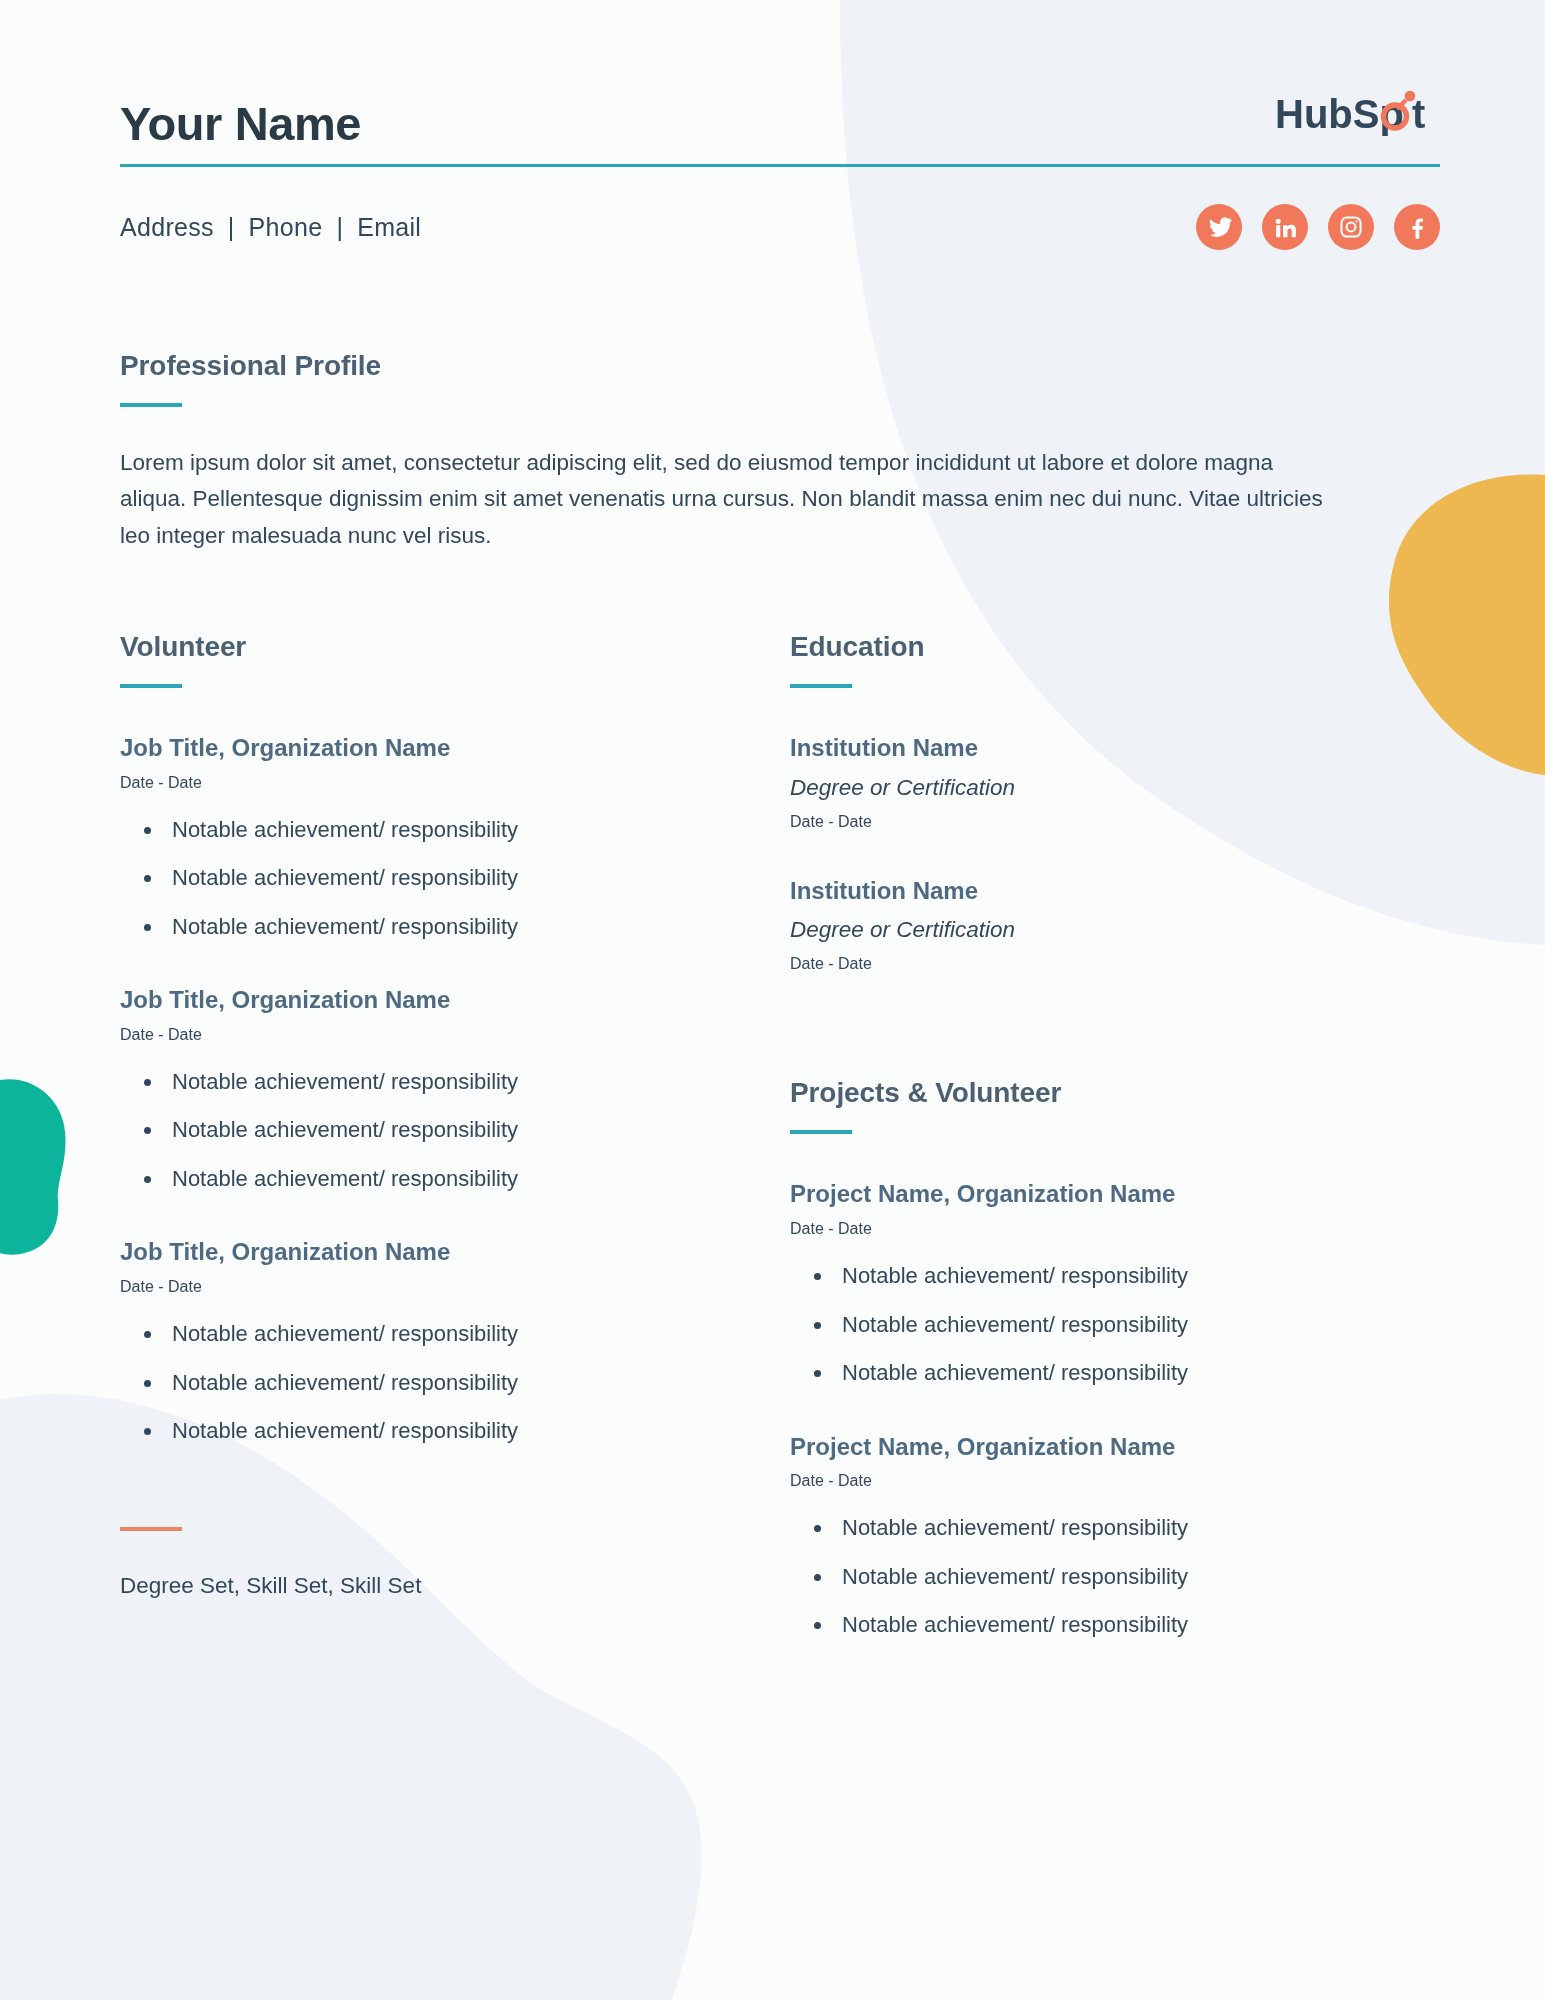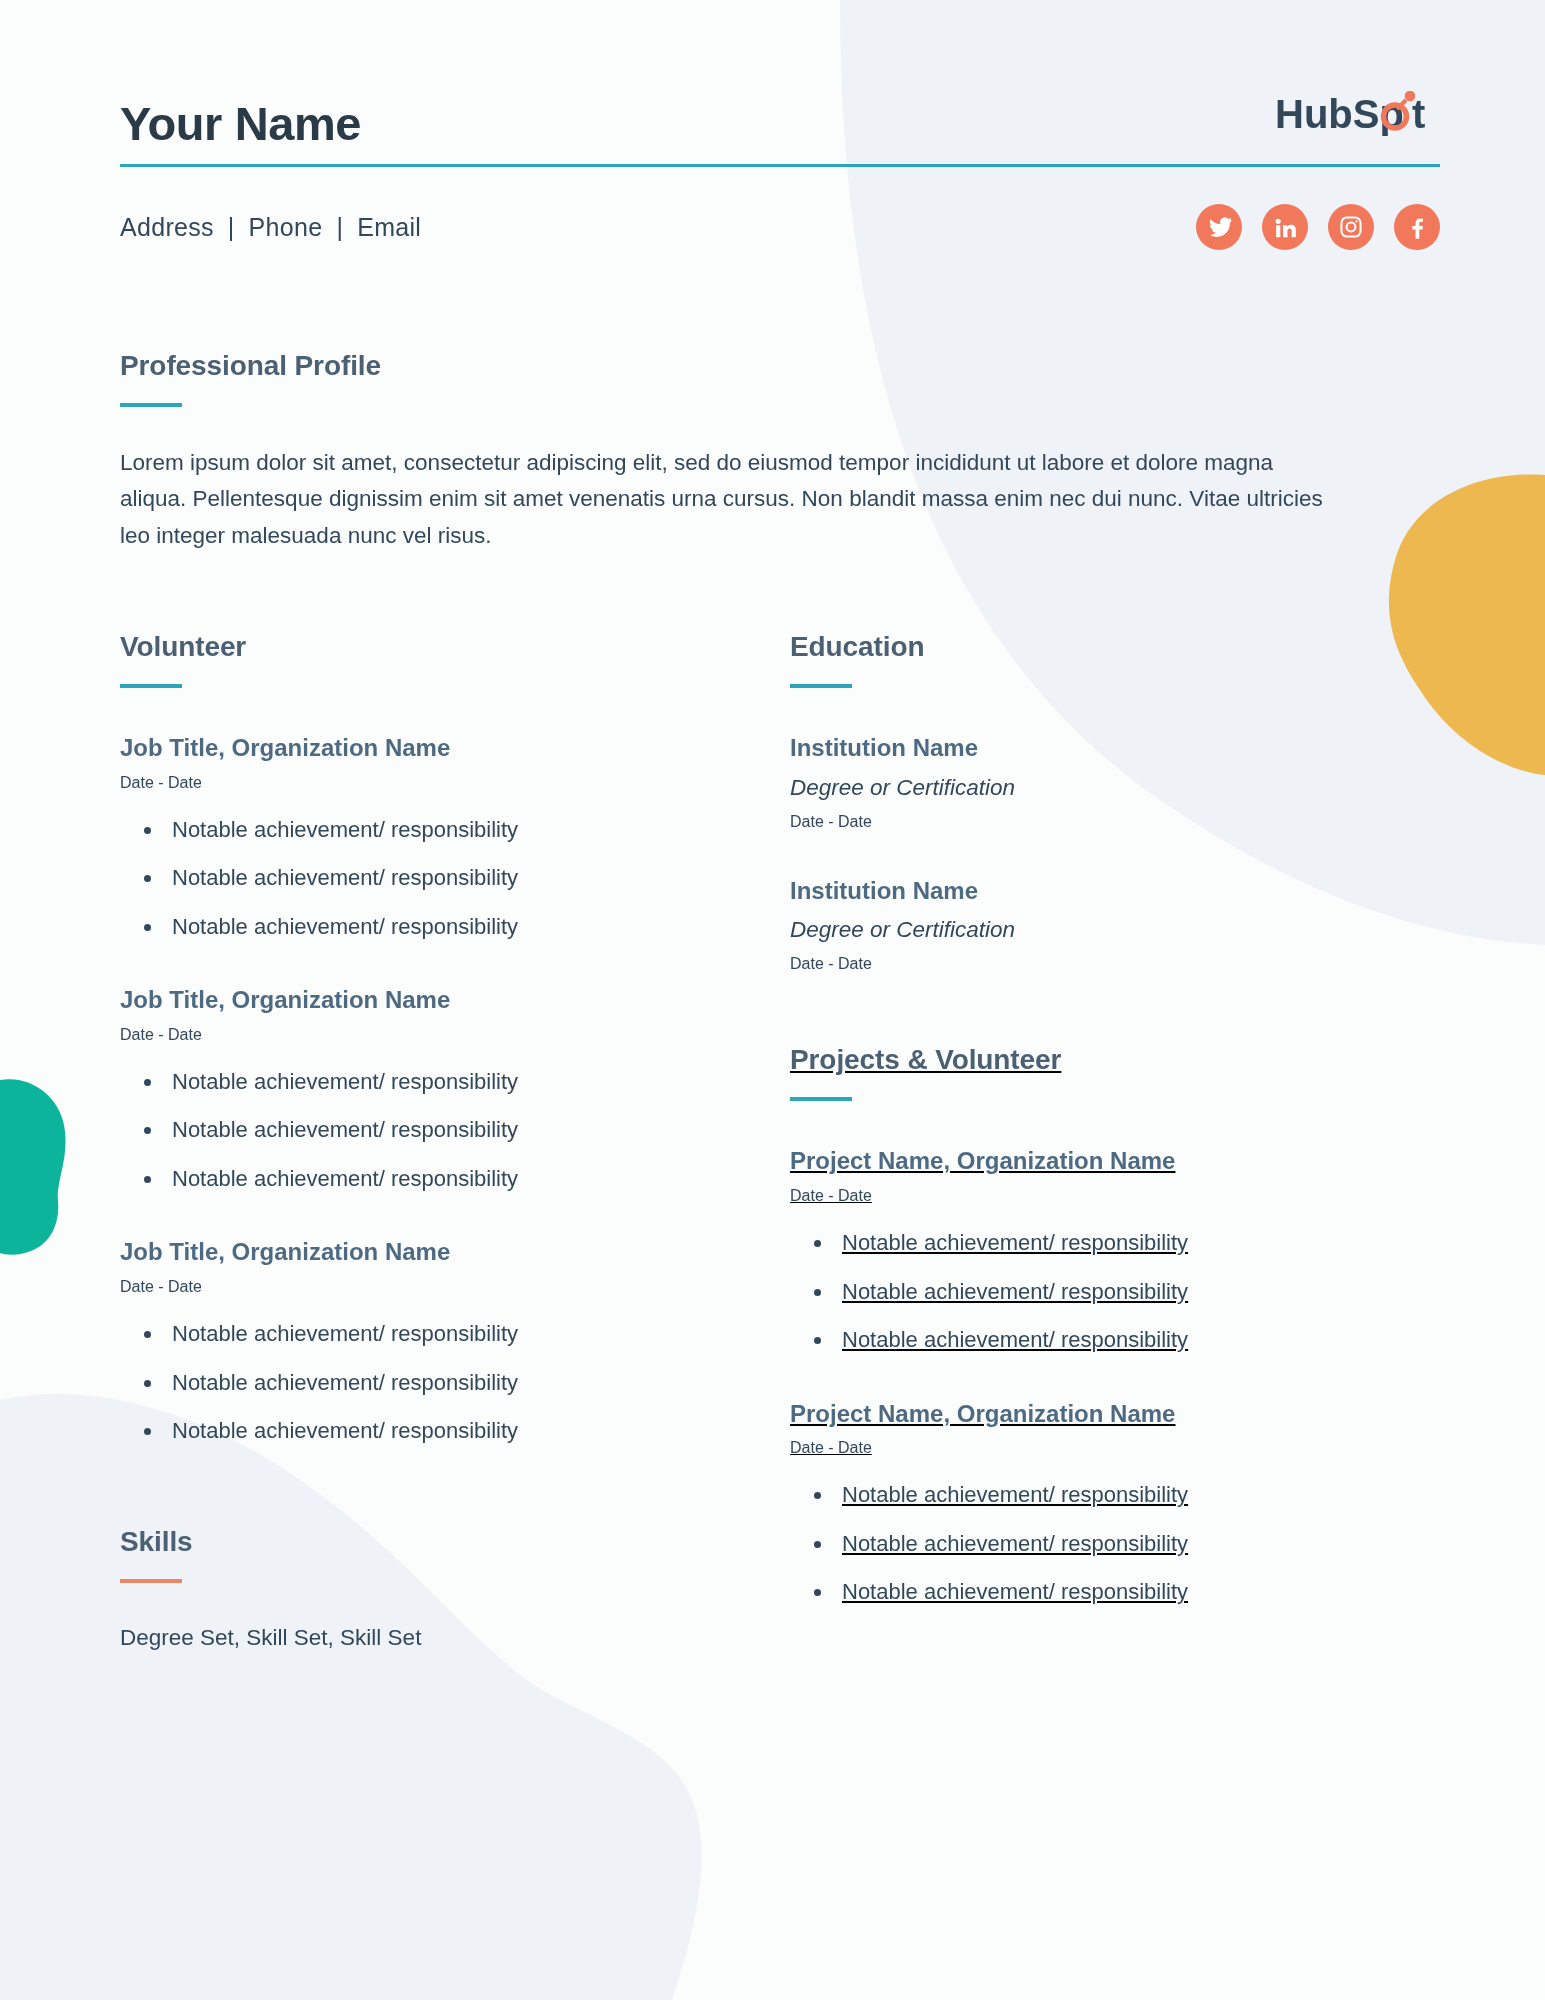--- a/index.html
+++ b/index.html
@@ -178,21 +178,21 @@
     background: #33475b;
   }
 
   .skills-block { margin-top: 82px; }
   .skills-text {
     margin-top: 42px;
     font-size: 22.5px;
     color: #33475b;
   }
 
-  .projects-block { margin-top: 72px; text-decoration: underline; }
+  .projects-block { margin-top: 105px; }
   .education-block { margin-top: 0; }
 </style>
 </head>
 <body>
 
 <svg id="bg-layer" viewBox="0 0 1545 2000">
 
   <path fill="#eff2f7" d="M 1545 0 L 840 0 C 840 300 900 620 1160 800 C 1320 910 1450 940 1545 945 Z"></path>
 
   <path fill="#eff2f7" d="M 0 1400 C 90 1380 200 1410 300 1480
@@ -301,21 +301,20 @@
             <div class="entry-date">Date - Date</div>
             <ul class="bullets">
               <li>Notable achievement/ responsibility</li>
               <li>Notable achievement/ responsibility</li>
               <li>Notable achievement/ responsibility</li>
             </ul>
           </div>
         </div>
 
         <div class="skills-block">
-          <div class="section-title">Skills</div>
           <div class="accent-bar coral"></div>
           <div class="skills-text">Degree Set, Skill Set, Skill Set</div>
         </div>
 
       </div>
 
       <div class="col-right">
 
         <div class="education-block">
           <div class="section-title">Education</div>

